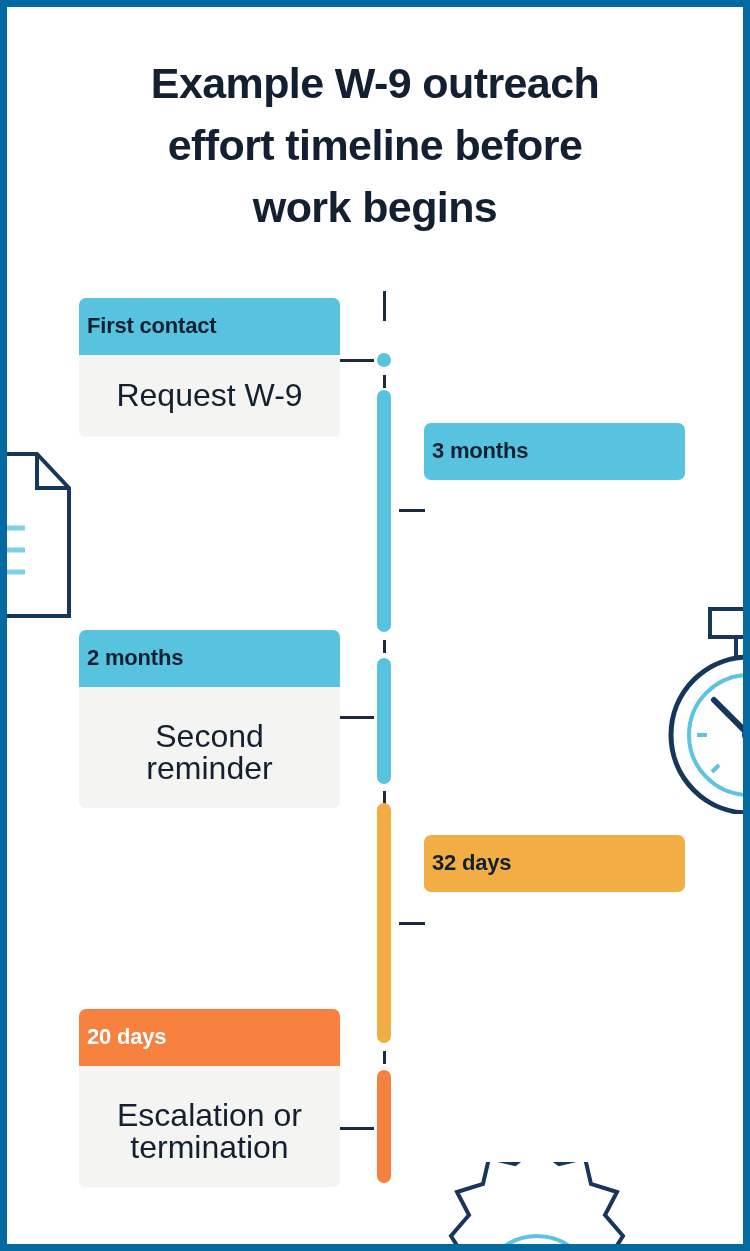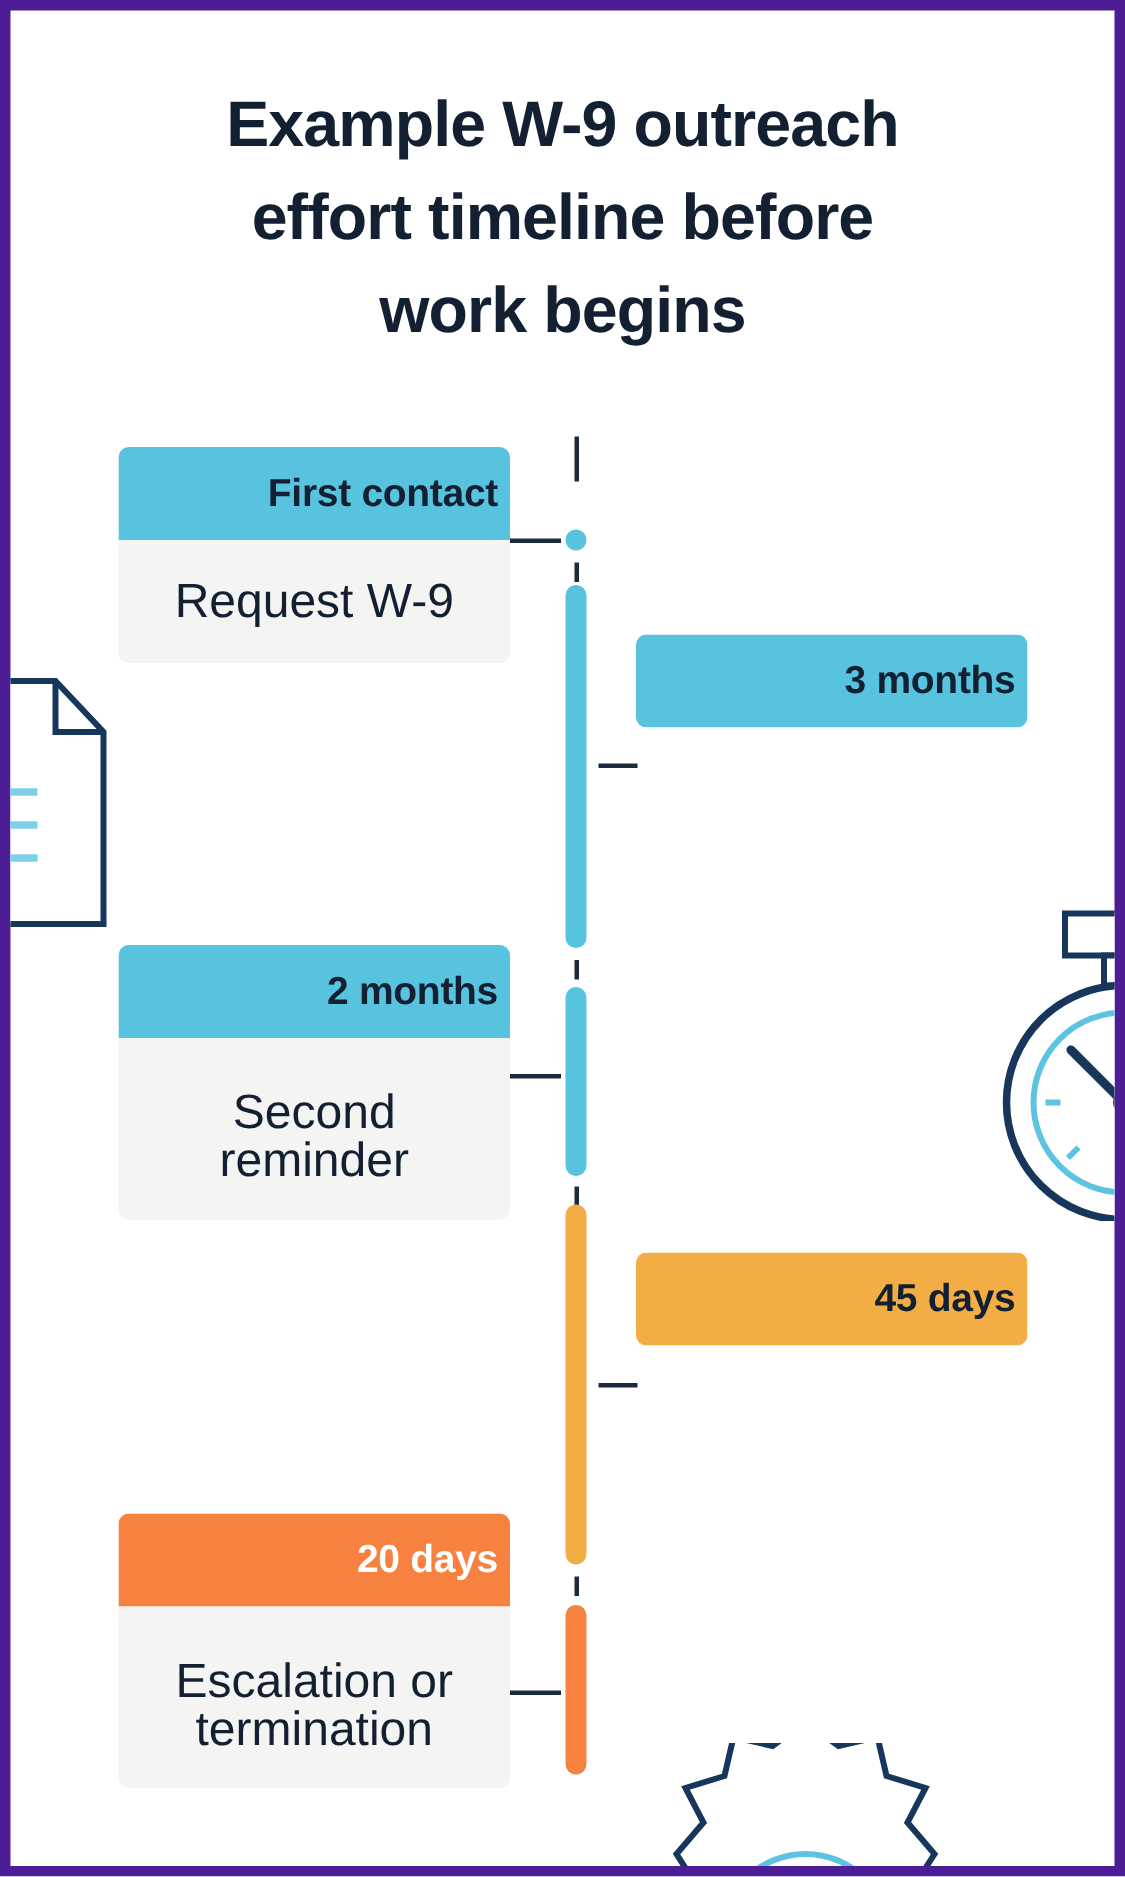--- a/index.html
+++ b/index.html
@@ -11,21 +11,21 @@
     width: 750px;
     height: 1251px;
     overflow: hidden;
     font-family: "Liberation Sans", "DejaVu Sans", sans-serif;
   }
 
   .page {
     position: relative;
     width: 750px;
     height: 1251px;
-    background: #4c1d95;
+    background: #0369a1;
     box-sizing: border-box;
     overflow: hidden;
   }
   .canvas {
     position: absolute;
     left: 7px;
     top: 7px;
     width: 736px;
     height: 1237px;
     background: #ffffff;
@@ -84,22 +84,22 @@
 
   
   .card {
     position: absolute;
     width: 261px;
     border-radius: 7px;
     overflow: hidden;
     background: #f4f4f2;
   }
   .card-head {
-    text-align: right;
-    font-size: 26px;
+    text-align: left;
+    font-size: 22px;
     font-weight: 700;
     letter-spacing: -0.2px;
     padding: 15px 8px 16px;
     color: #122032;
   }
   .card-body {
     text-align: center;
     font-size: 32px;
     font-weight: 400;
     color: #122032;
@@ -203,21 +203,21 @@
 
     <div class="card" style="left:72px; top:623px;">
       <div class="card-head head-blue">2 months</div>
       <div class="card-body two-line">
         <div>Second</div>
         <div>reminder</div>
       </div>
     </div>
 
     <div class="card" style="left:417px; top:828px;">
-      <div class="card-head head-amber">45 days</div>
+      <div class="card-head head-amber">32 days</div>
     </div>
 
     <div class="card" style="left:72px; top:1002px;">
       <div class="card-head head-orange">20 days</div>
       <div class="card-body two-line">
         <div>Escalation or</div>
         <div>termination</div>
       </div>
     </div>
 

